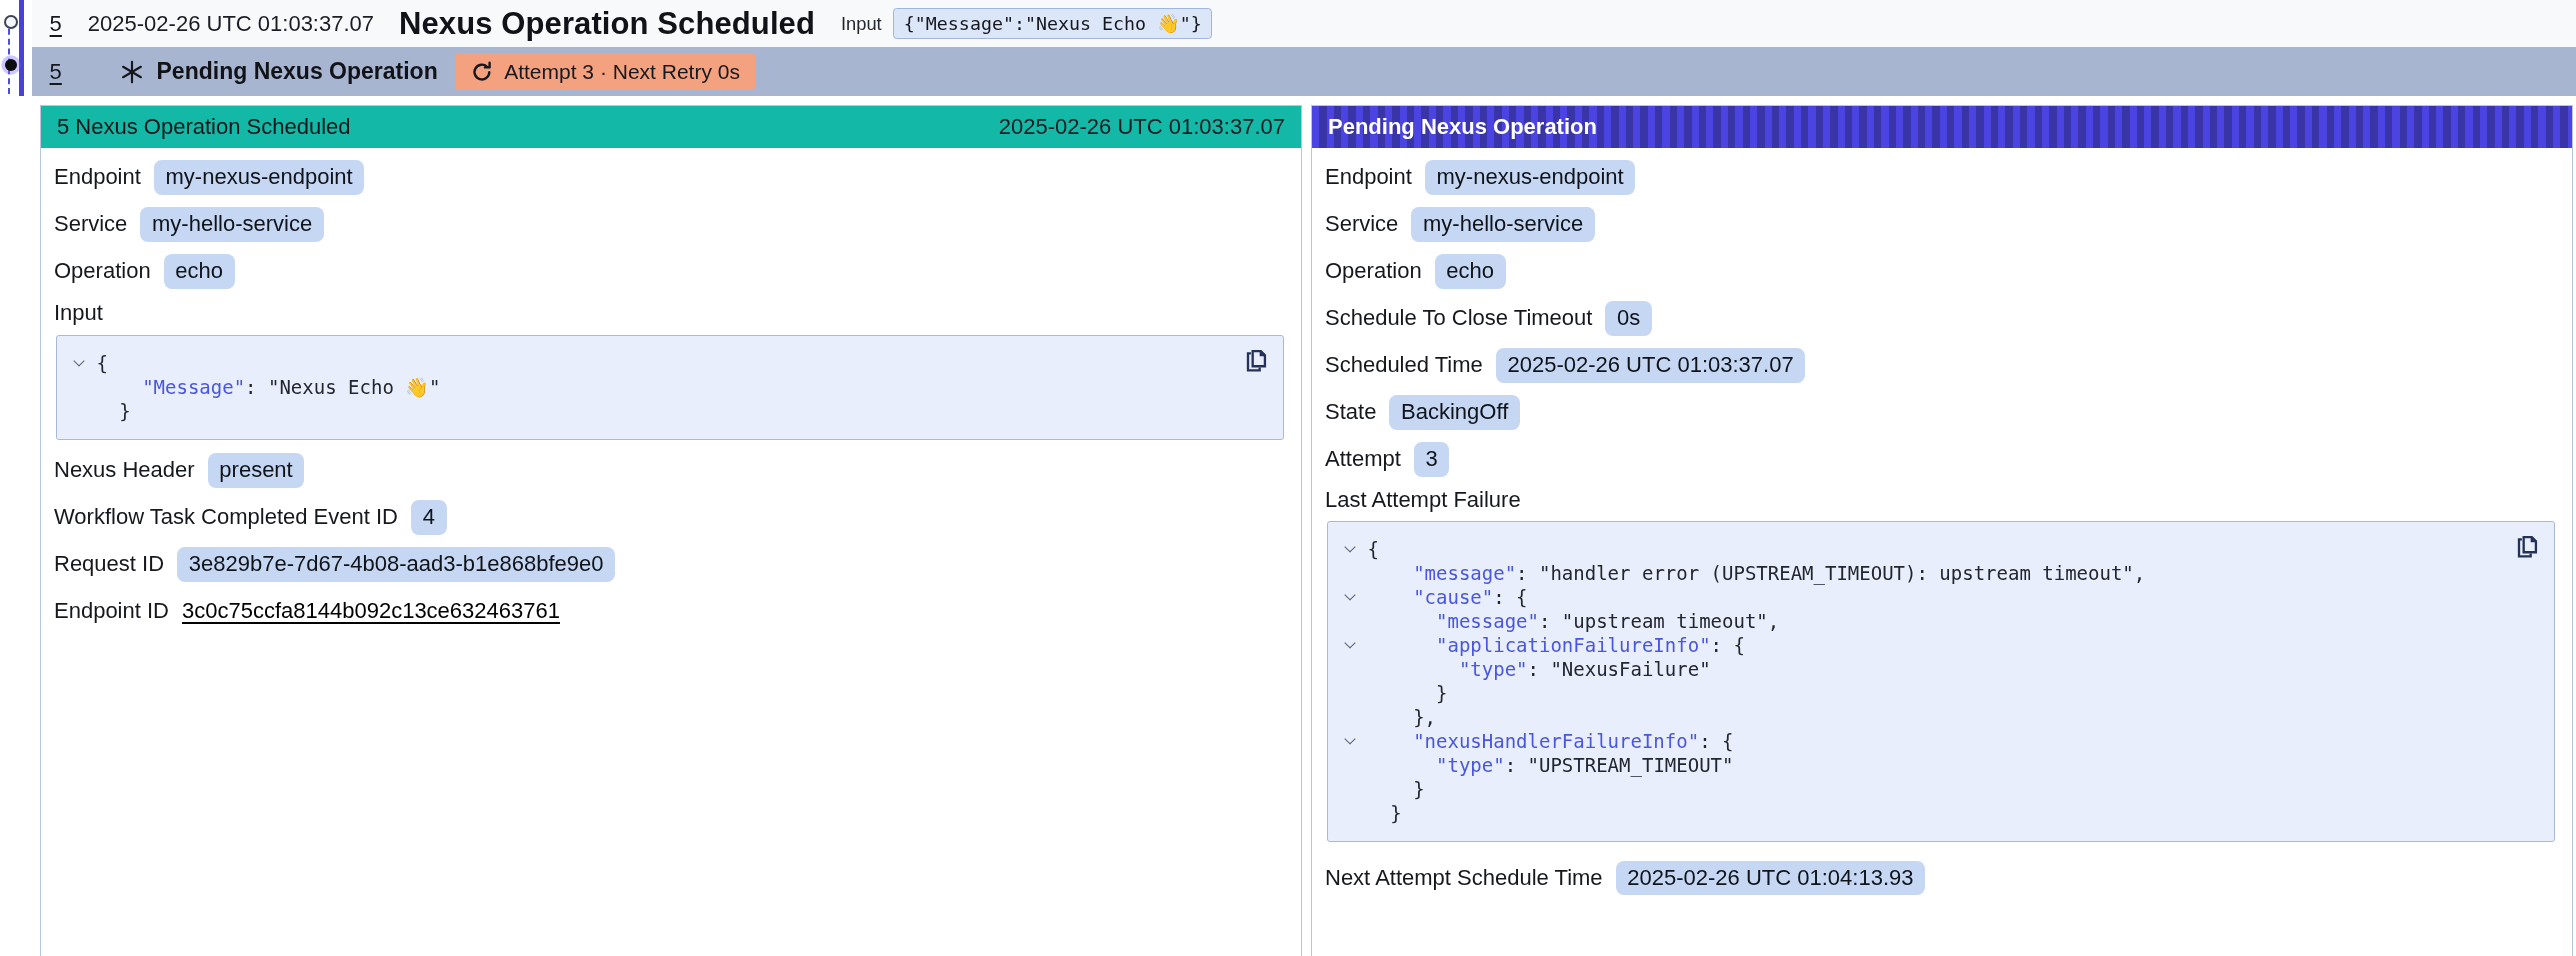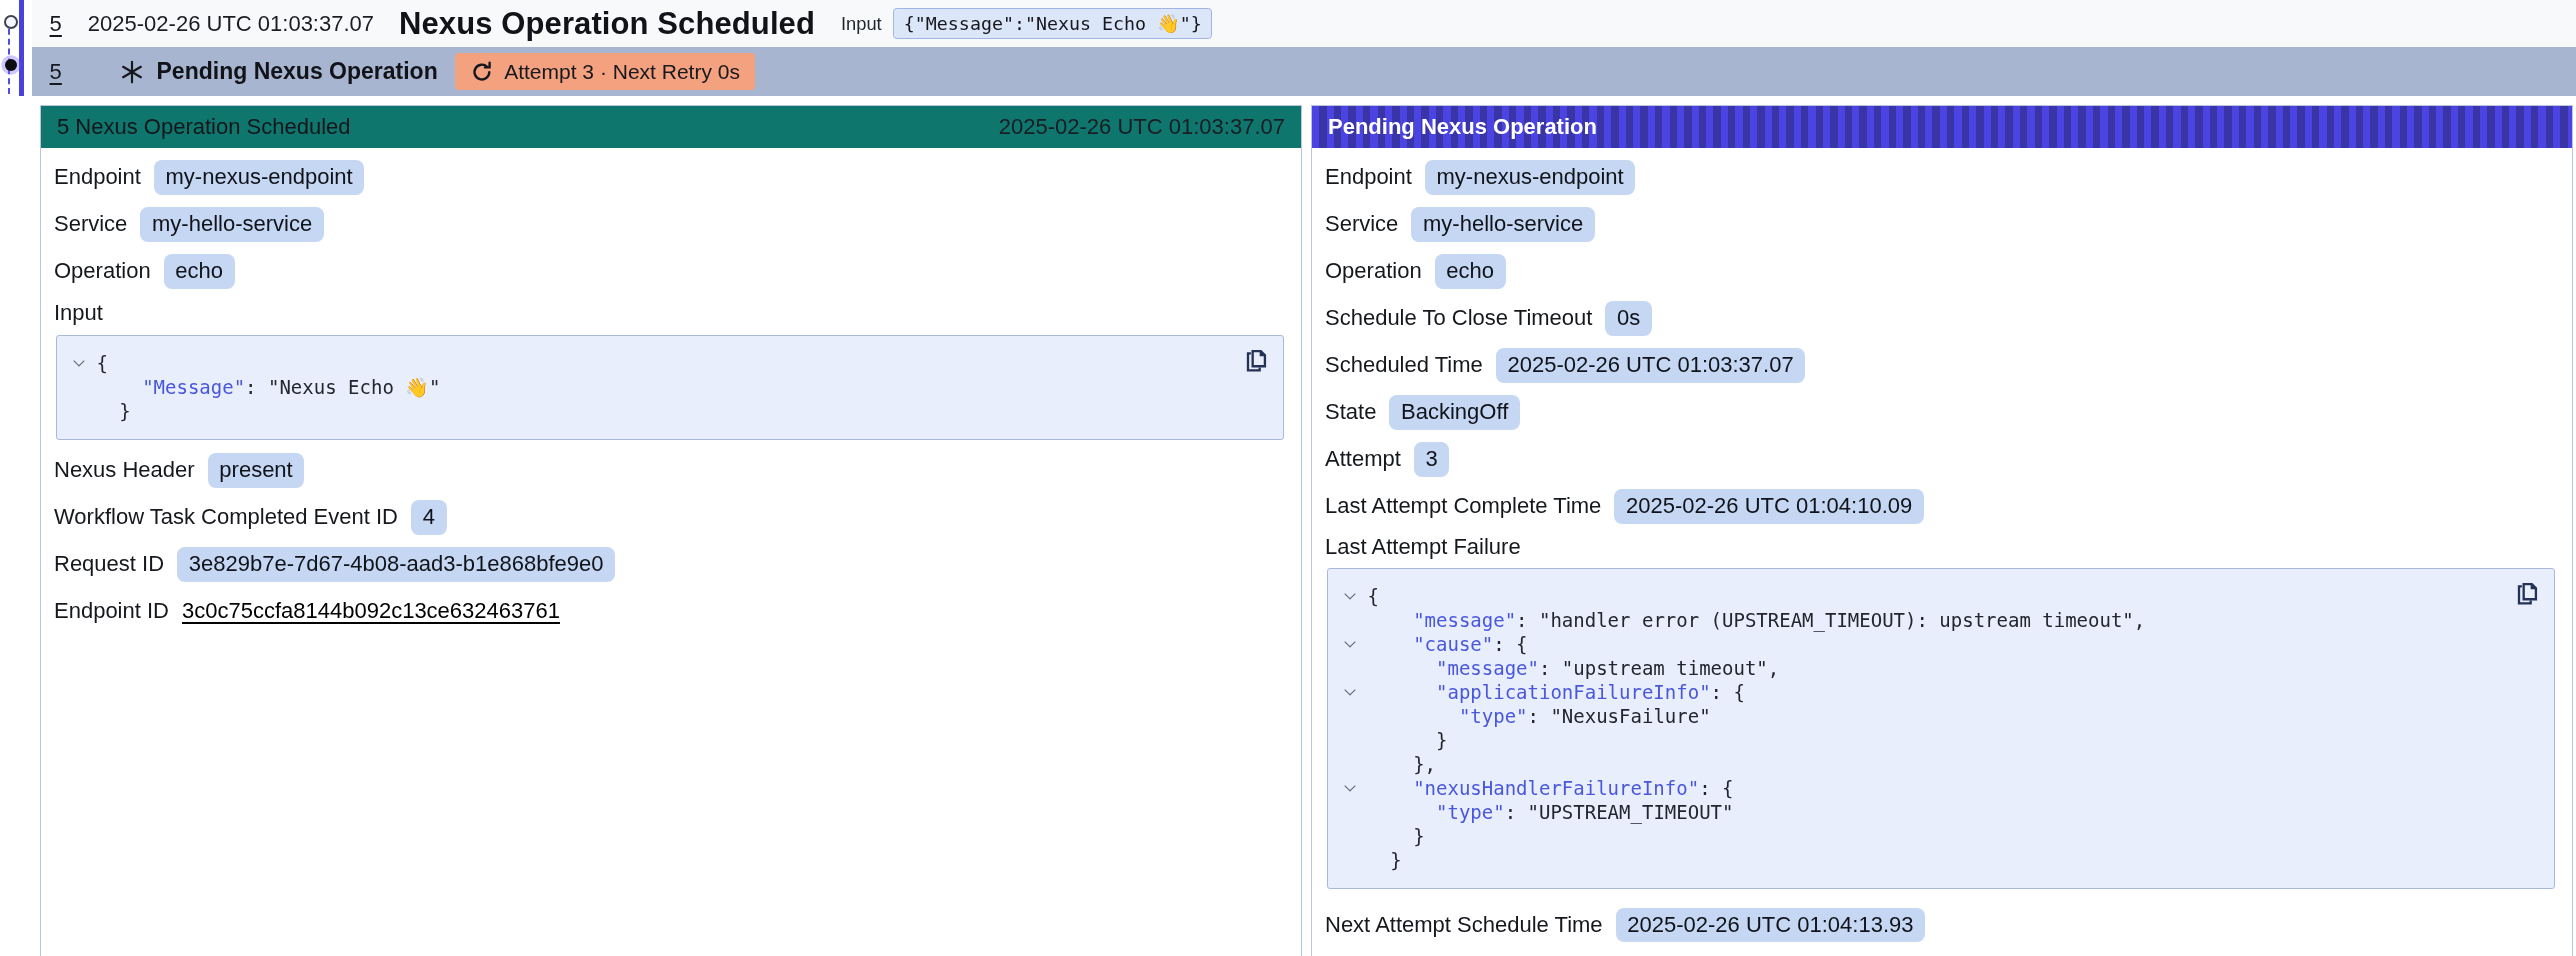--- a/index.html
+++ b/index.html
@@ -26,21 +26,21 @@
   .asterisk-wrap { margin-left:57px; display:flex; align-items:center; }
   .row2-title { font-size:23px; font-weight:700; margin-left:11.7px; color:#111318; }
   .retry-badge { margin-left:17.6px; display:flex; align-items:center; gap:10.3px; background:#f4a17f;
     border-radius:3.7px; padding:6.6px 14.6px; font-size:21px; font-weight:500; color:#17191e; }
 
   
   .panel { position:absolute; top:105px; height:852px; background:#ffffff; border:1.5px solid #b7c5dd; }
   .panel-left { left:40px; width:1262px; }
   .panel-right { left:1311px; width:1262px; }
   .panel-header { height:42px; display:flex; align-items:center; padding:0 16px; font-size:22px; }
-  .panel-header.plain { background:#0f766e; color:#14161b; font-weight:500; justify-content:space-between; }
+  .panel-header.plain { background:#14b8a6; color:#14161b; font-weight:500; justify-content:space-between; }
   .panel-header .hdr-ts { font-weight:400; font-size:22px; color:#1a1d23; }
   .panel-header.striped {
     background:repeating-linear-gradient(90deg,#4b44e2 0 7.3px,#3a35a6 7.3px 14.6px);
     color:#ffffff; font-weight:600; }
   .panel-body { padding:5.9px 16px 0 13px; }
 
   .field-row { height:47px; display:flex; align-items:center; }
   .field-label { font-size:22px; color:#15181d; margin-right:13px; white-space:nowrap; }
   .badge { background:#c5d7f2; border-radius:8px; padding:4.4px 11.7px; font-size:22px; color:#10131a; white-space:nowrap; }
   .field-link { font-size:22px; color:#000000; text-decoration:underline; text-underline-offset:4.4px; cursor:pointer; }
@@ -193,24 +193,20 @@
             <span class="badge">2025-02-26 UTC 01:03:37.07</span>
           </div>
           <div class="field-row">
             <span class="field-label">State</span>
             <span class="badge">BackingOff</span>
           </div>
           <div class="field-row">
             <span class="field-label">Attempt</span>
             <span class="badge">3</span>
           </div>
-          <div class="field-row">
-            <span class="field-label">Last Attempt Complete Time</span>
-            <span class="badge">2025-02-26 UTC 01:04:10.09</span>
-          </div>
         </div>
       <div class="label-row" style="height:35px">
         <span class="field-label">Last Attempt Failure</span>
       </div>
       <div class="code-box">
         <button class="copy-btn">
           <svg width="28" height="28" viewBox="0 0 24 24" fill="none" stroke="#243258" stroke-width="2">
             <path d="M8.5 5.5H6V20h10v-2.5"></path>
             <path d="M10 3.5h7l3.5 3.5v9.5H10z"></path>
             <path d="M17 3.5V7h3.5"></path>

